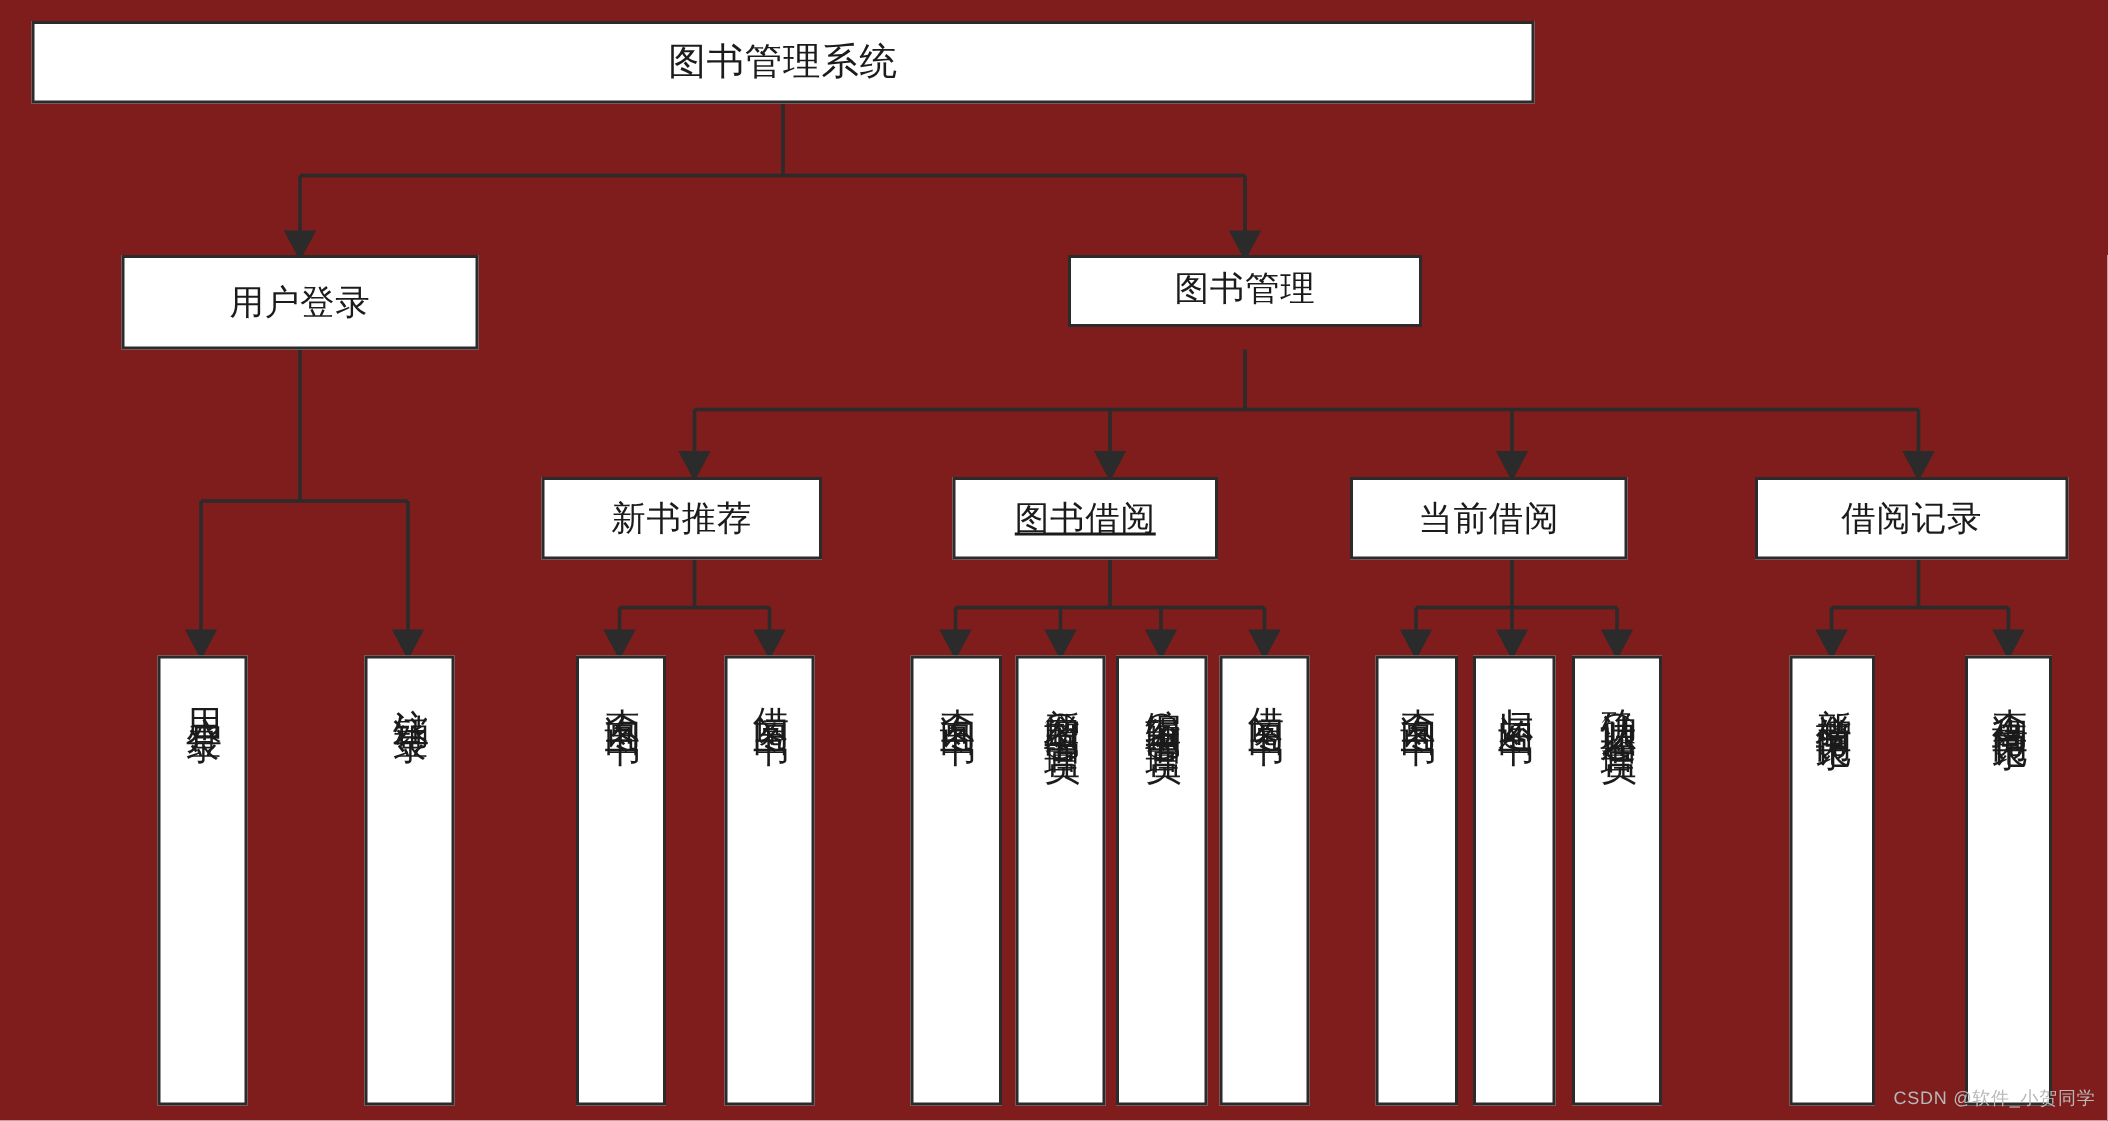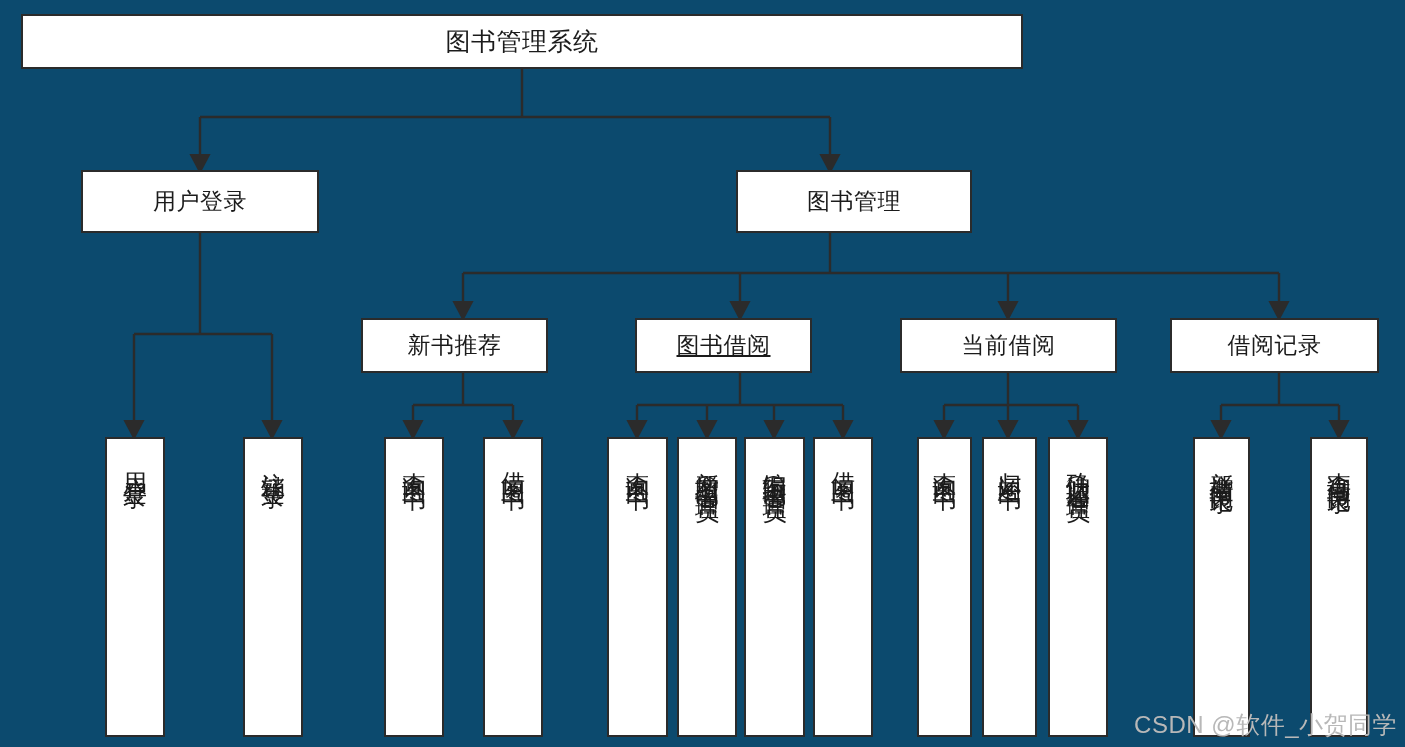--- a/index.html
+++ b/index.html
@@ -8,21 +8,21 @@
     padding: 0;
     background: #ffffff;
   }
   body {
     font-family: "Liberation Sans", "DejaVu Sans", sans-serif;
   }
   #canvas {
     position: relative;
     width: 1405px;
     height: 747px;
-    background: #0c4a6e;
+    background: #7f1d1d;
     overflow: hidden;
   }
   #edges {
     position: absolute;
     left: 0;
     top: 0;
     width: 1405px;
     height: 747px;
     pointer-events: none;
   }
@@ -66,21 +66,21 @@
     letter-spacing: 5px;
     padding-top: 8px;
   }
   .node.leaf.tall .label {
     letter-spacing: 4px;
   }
   #watermark {
     position: absolute;
     right: 8px;
     bottom: 6px;
-    font-size: 24px;
+    font-size: 12px;
     color: #b8b8b8;
     letter-spacing: 0.5px;
     z-index: 3;
     white-space: nowrap;
   }
 </style>
 </head>
 <body>
 
 <div id="canvas">
@@ -135,31 +135,31 @@
     </g>
   </svg>
 
   <div class="node root" style="left:21px; top:14px; width:1002px; height:55px;">
     <span class="label">图书管理系统</span>
   </div>
 
   <div class="node branch" style="left:81px; top:170px; width:238px; height:63px;">
     <span class="label">用户登录</span>
   </div>
-  <div class="node branch" style="left:736px; top:170px; width:236px; height:63px;">
+  <div class="node branch" style="left:712px; top:170px; width:236px; height:48px;font-family:Liberation Mono, monospace;">
     <span class="label">图书管理</span>
   </div>
 
   <div class="node branch" style="left:361px; top:318px; width:187px; height:55px;align-items:center;">
     <span class="label">新书推荐</span>
   </div>
   <div class="node branch" style="left:635px; top:318px; width:177px; height:55px;text-decoration:underline;">
     <span class="label">图书借阅</span>
   </div>
-  <div class="node branch" style="left:900px; top:318px; width:217px; height:55px;">
+  <div class="node branch" style="left:900px; top:318px; width:185px; height:55px;">
     <span class="label">当前借阅</span>
   </div>
   <div class="node branch" style="left:1170px; top:318px; width:209px; height:55px;">
     <span class="label">借阅记录</span>
   </div>
 
   <div class="node leaf" style="left:105px; top:437px; width:60px; height:300px;">
     <span class="label">用户登录</span>
   </div>
   <div class="node leaf" style="left:243px; top:437px; width:60px; height:300px;">

